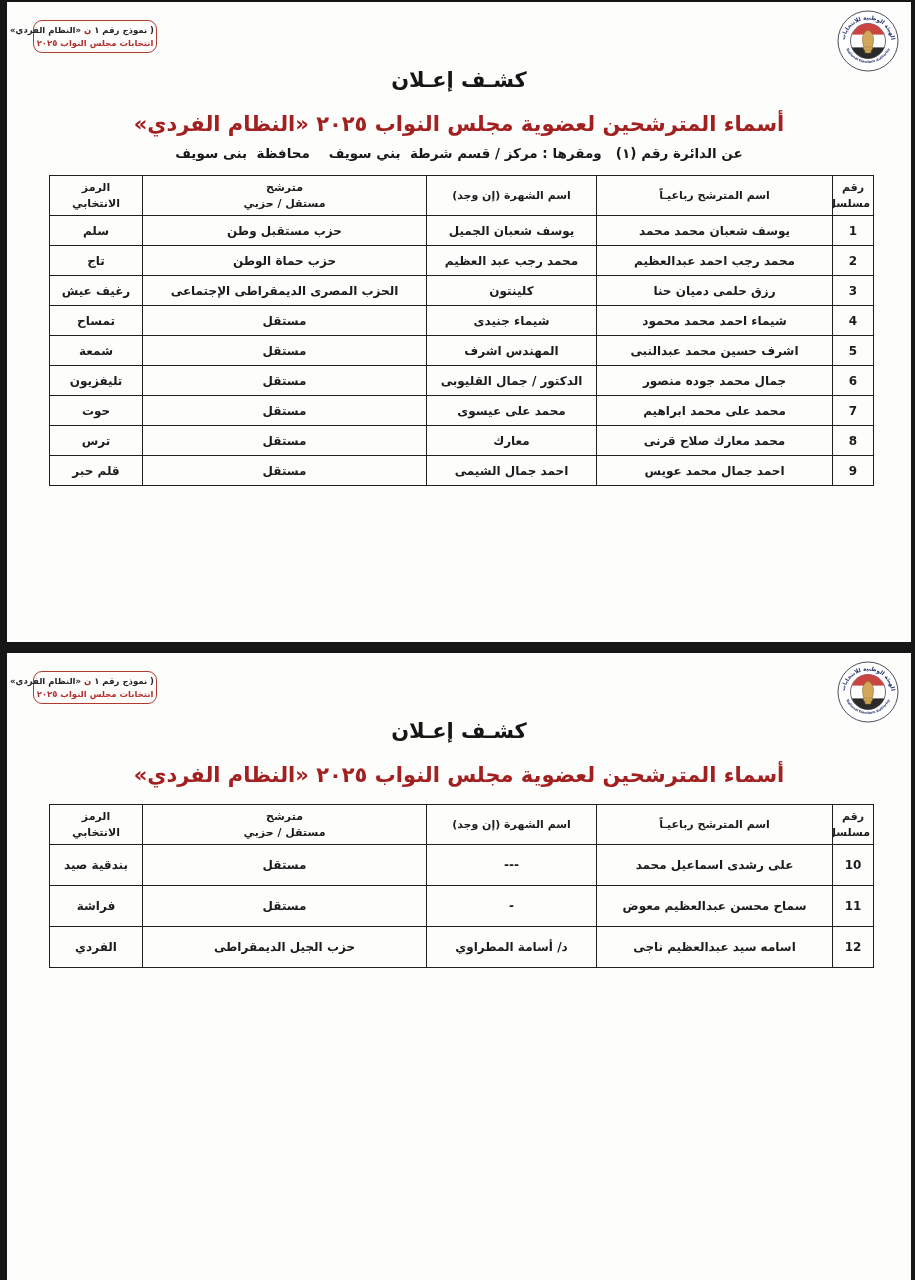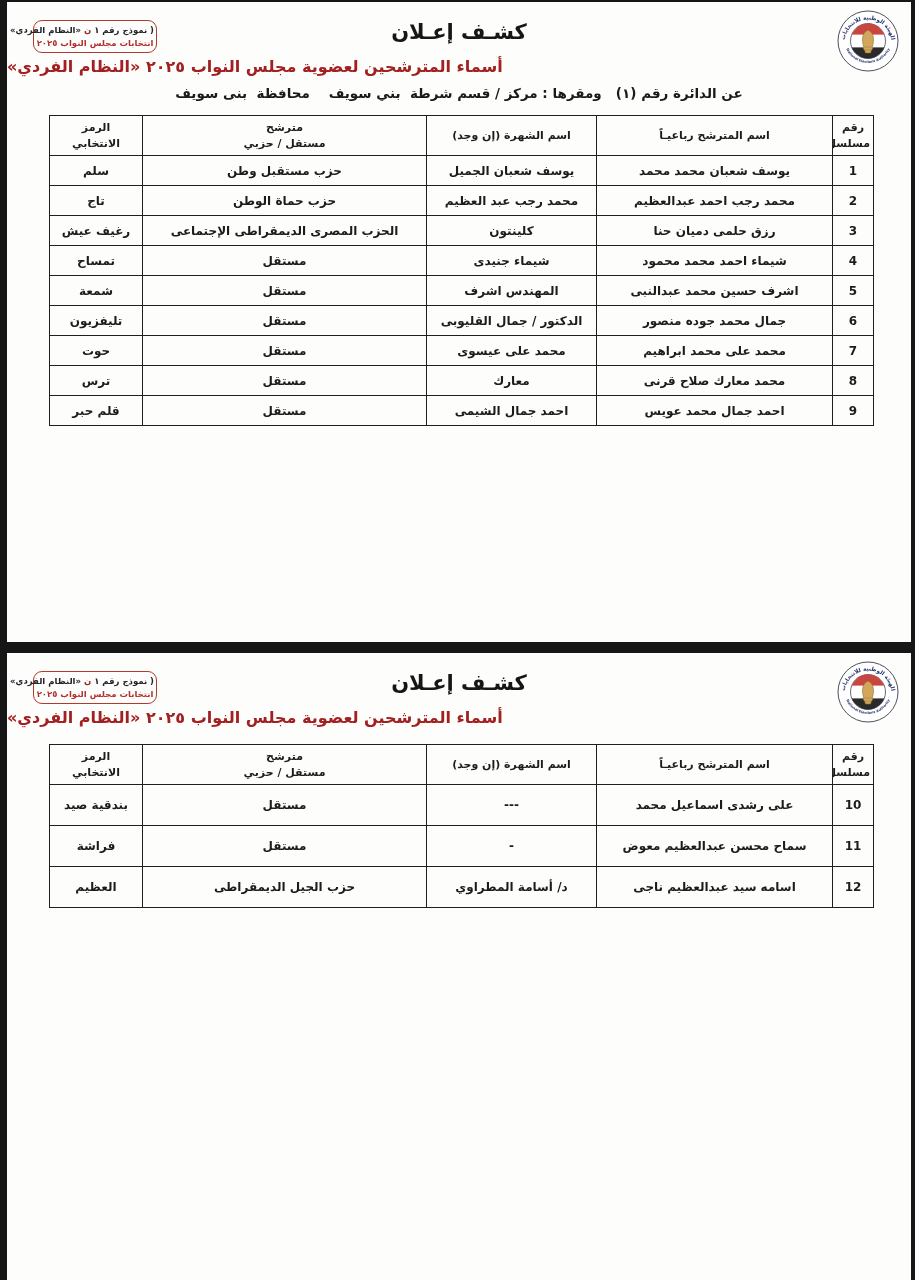--- a/index.html
+++ b/index.html
@@ -50,25 +50,26 @@
     width: 62px;
     height: 62px;
   }
 
   .title {
     text-align: center;
     padding-top: 18px;
     font-size: 21px;
     letter-spacing: 0.5px;
     color: #161616;
+    margin-top: 48px;
   }
   .subtitle {
-    text-align: left;
-    margin-top: 13px;
-    font-size: 16px;
+    text-align: center;
+    margin-top: 20px;
+    font-size: 21px;
     color: #a32020;
   }
   .district {
     text-align: center;
     margin-top: 9px;
     font-size: 13.5px;
     color: #1a1a1a;
     white-space: pre;
   }
 
@@ -314,19 +315,19 @@
     <td>-</td>
     <td>مستقل</td>
     <td>فراشة</td>
   </tr>
 
   <tr>
     <td class="serial-cell">12</td>
     <td>اسامه سيد عبدالعظيم ناجى</td>
     <td>د/ أسامة المطراوي</td>
     <td>حزب الجيل الديمقراطى</td>
-    <td>العظيم</td>
+    <td>الفردي</td>
   </tr>
 </tbody>
     </table>
   </section>
 
 </div>
 
 </body></html>

